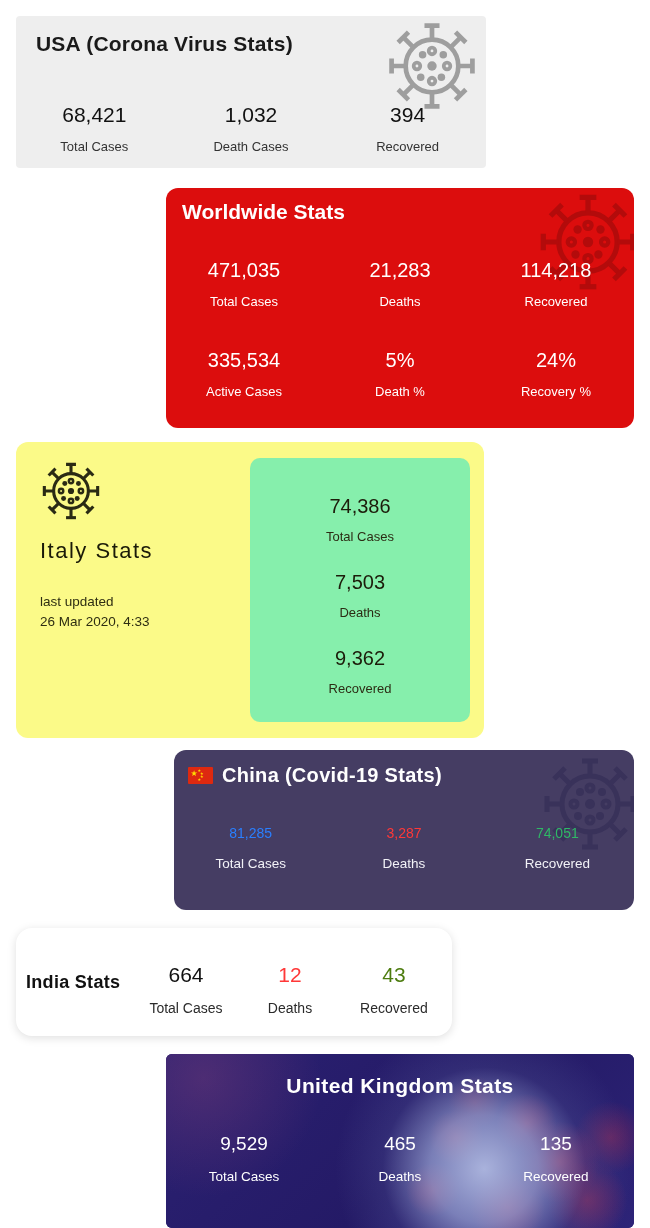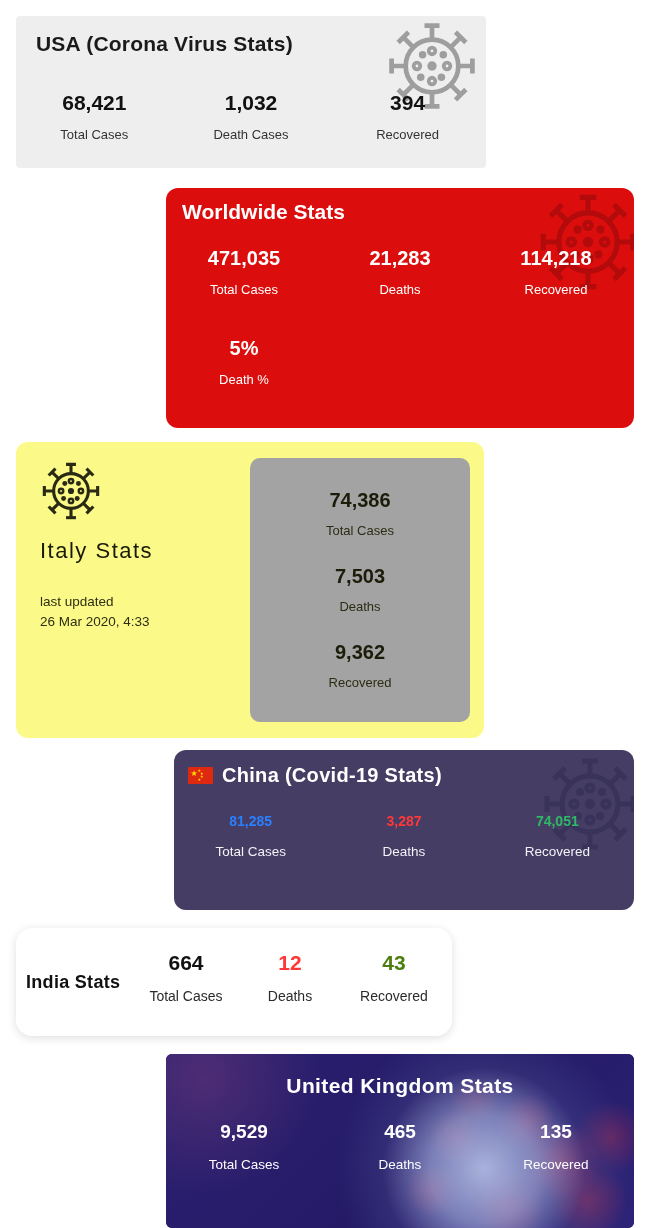--- a/index.html
+++ b/index.html
@@ -17,23 +17,24 @@
 
   .card {
     position: absolute;
     box-sizing: border-box;
     overflow: hidden;
   }
 
   .virus-svg { display: block; }
 
   .stat-num {
-    font-weight: bold;
+    font-weight: normal;
     line-height: 1.05;
     white-space: nowrap;
+    margin-top: 12px;
   }
   .stat-lbl {
     line-height: 1.05;
     white-space: nowrap;
   }
   .stat-cell {
     display: flex;
     flex-direction: column;
     align-items: center;
   }
@@ -115,21 +116,21 @@
   }
   #italy-card .updated {
     margin-top: 28px;
     font-size: 13.5px;
     color: #2e2e12;
     line-height: 1.45;
   }
   #italy-card .panel {
     position: absolute;
     left: 234px; top: 16px; width: 220px; height: 264px;
-    background: #a3a3a3;
+    background: #86efac;
     border-radius: 10px;
     display: flex;
     flex-direction: column;
     justify-content: space-around;
     align-items: center;
     padding: 18px 0;
     box-sizing: border-box;
   }
   #italy-card .stat-num { font-size: 20px; color: #1c1c0a; }
   #italy-card .stat-lbl { font-size: 13px; color: #2c2c14; margin-top: 13px; }
@@ -356,22 +357,30 @@
       <div class="stat-num">21,283</div>
       <div class="stat-lbl">Deaths</div>
     </div>
     <div class="stat-cell">
       <div class="stat-num">114,218</div>
       <div class="stat-lbl">Recovered</div>
     </div>
   </div>
   <div class="row row-2">
     <div class="stat-cell">
+      <div class="stat-num">335,534</div>
+      <div class="stat-lbl">Active Cases</div>
+    </div>
+    <div class="stat-cell">
       <div class="stat-num">5%</div>
       <div class="stat-lbl">Death %</div>
+    </div>
+    <div class="stat-cell">
+      <div class="stat-num">24%</div>
+      <div class="stat-lbl">Recovery %</div>
     </div>
   </div>
 </div>
 
 <div class="card" id="italy-card">
   <div class="left">
     <div class="virus-wrap">
       <svg class="virus-svg" width="62" height="62" viewBox="0 0 100 100">
         <g fill="none" stroke="currentColor" stroke-width="5">
           <circle cx="50" cy="50" r="28"></circle>

